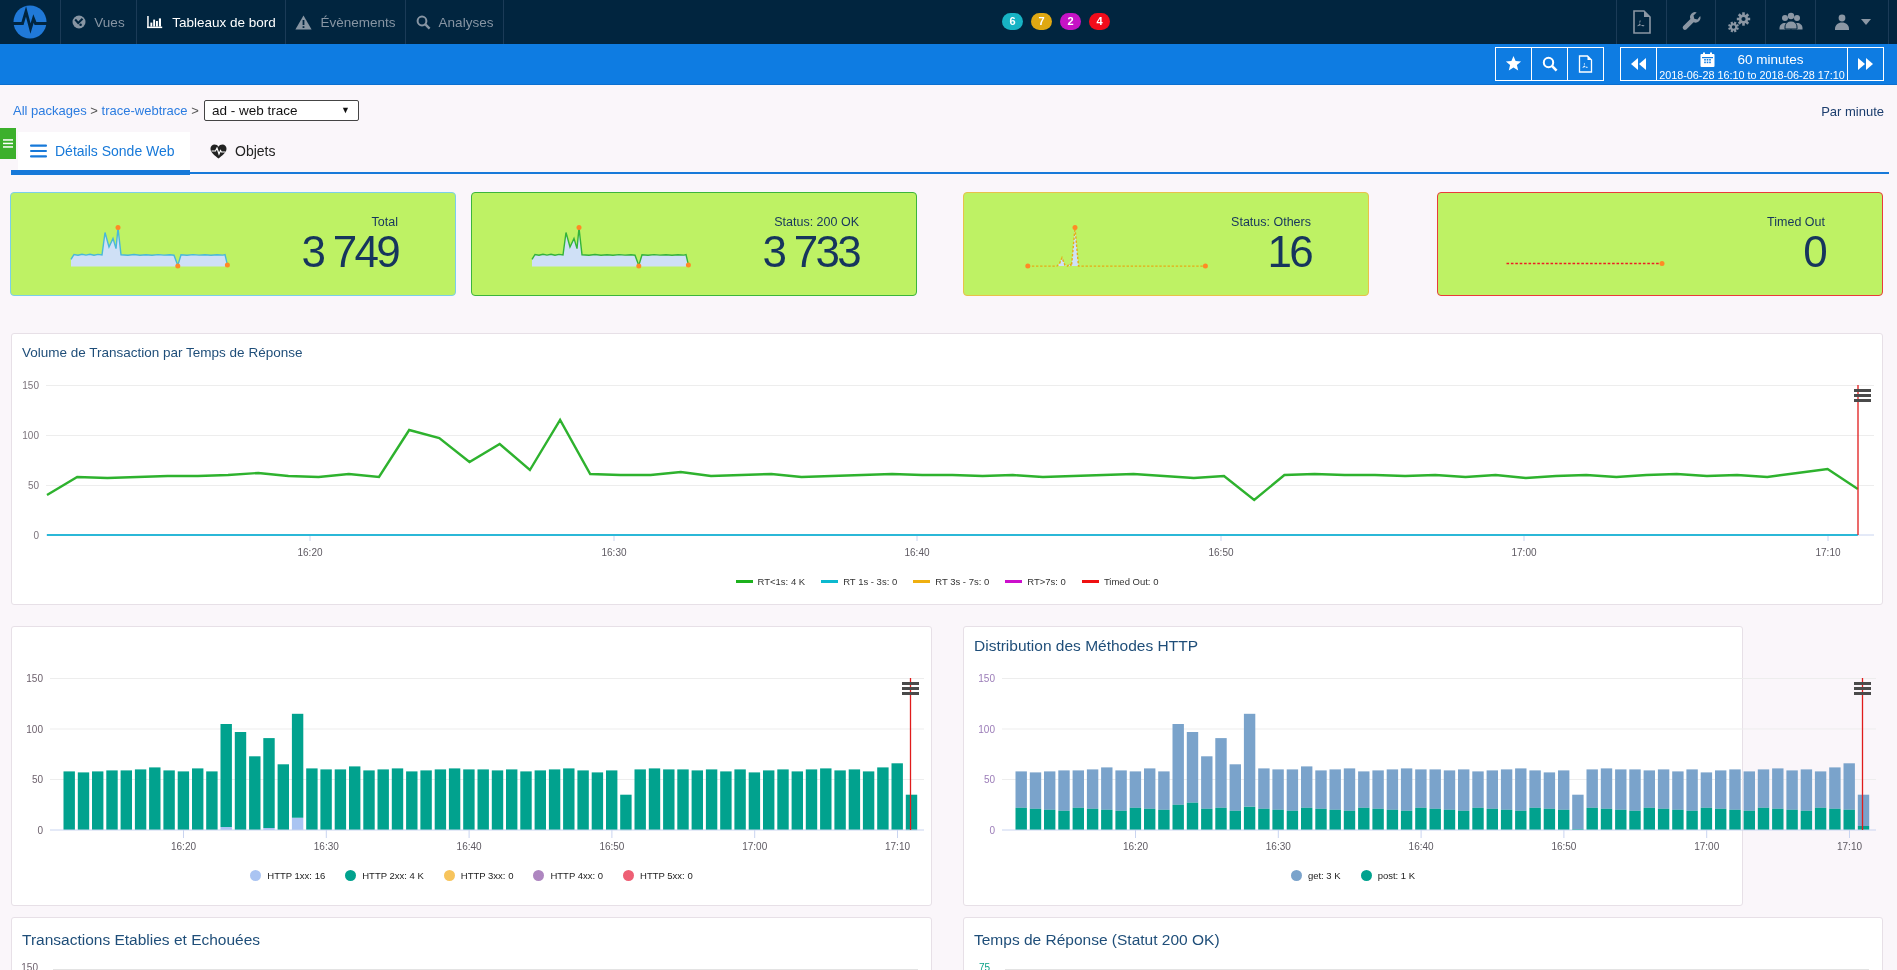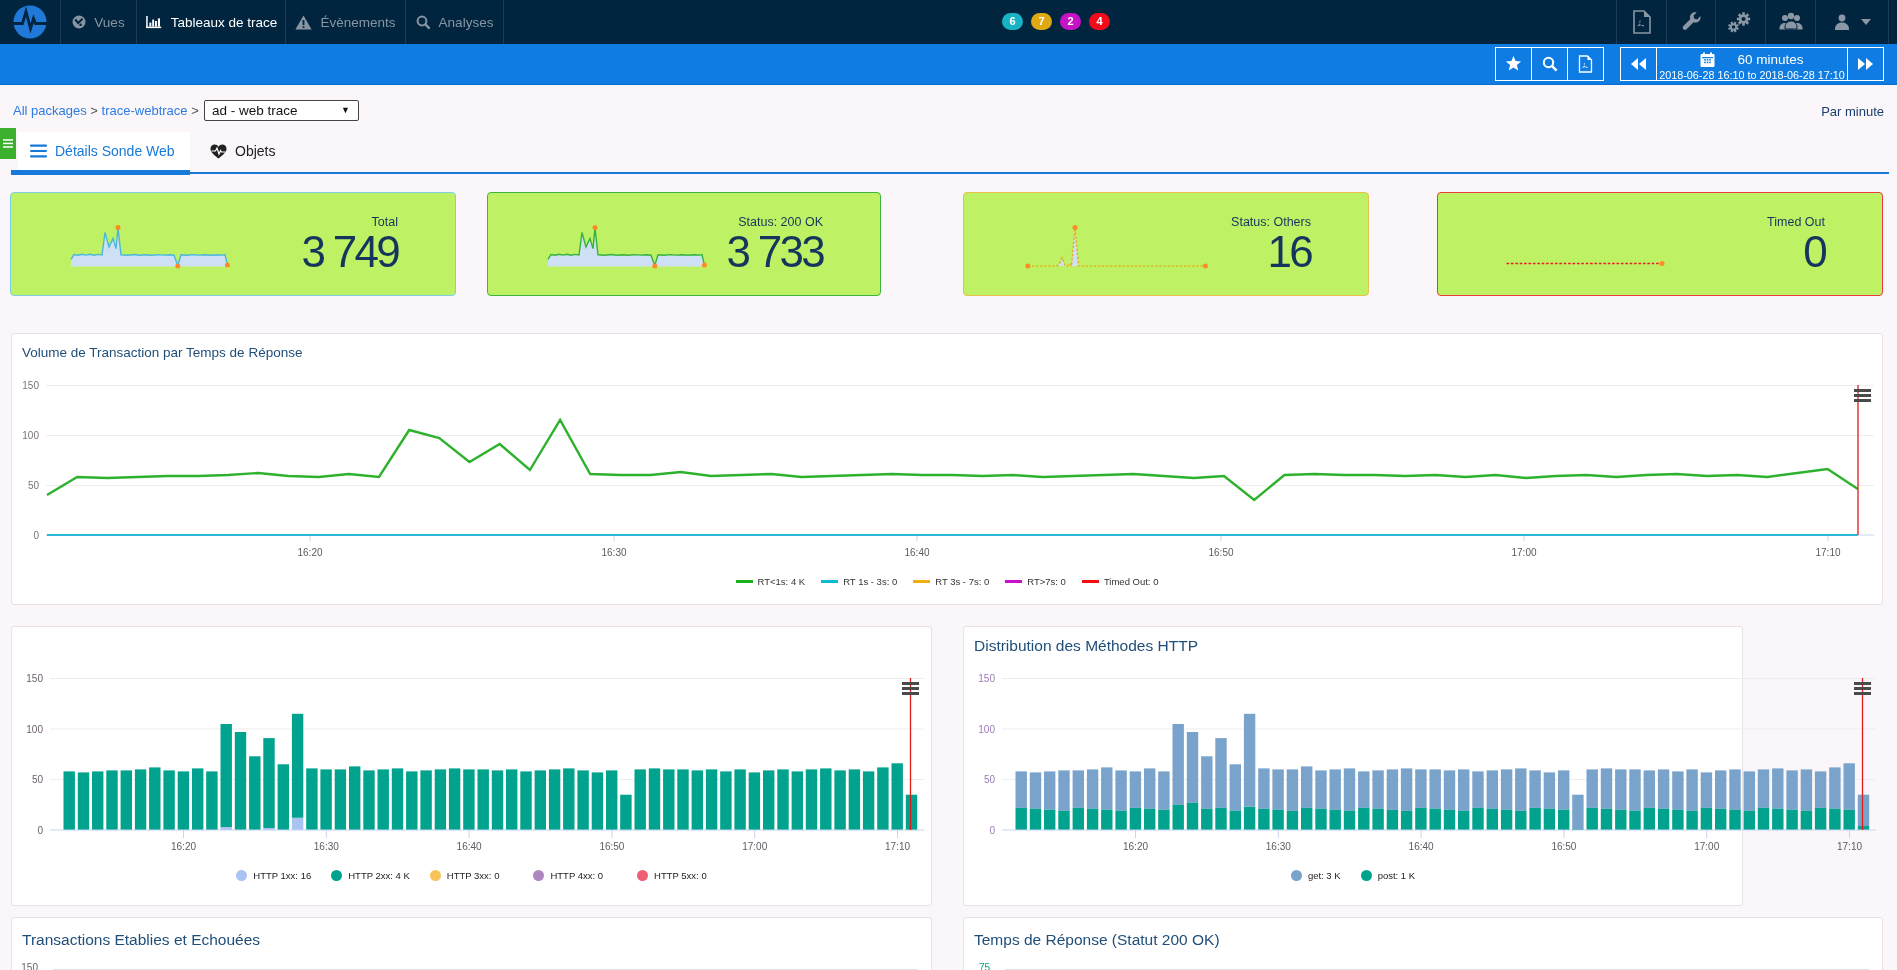--- a/index.html
+++ b/index.html
@@ -32,21 +32,21 @@
       <svg width="18" height="16" viewBox="0 0 18 16">
         <g fill="#fff">
           <rect x="1.2" y="2" width="1.5" height="12"></rect>
           <rect x="1.2" y="12.6" width="15" height="1.5"></rect>
           <rect x="4.4" y="8.6" width="1.9" height="4"></rect>
           <rect x="7.2" y="5.6" width="1.9" height="7"></rect>
           <rect x="10" y="7" width="1.9" height="5.6"></rect>
           <rect x="12.9" y="4.4" width="2.1" height="8.2"></rect>
         </g>
       </svg>
-      <span>Tableaux de trace</span>
+      <span>Tableaux de bord</span>
     </div>
   <div class="navitem" style="width:120px">
       <svg width="17" height="15" viewBox="0 0 17 15">
         <path fill="#8795a3" d="M8.5 0.5L16.6 14.5H0.4z"></path>
         <rect x="7.6" y="5" width="1.8" height="5" fill="#01253f"></rect>
         <rect x="7.6" y="11.2" width="1.8" height="1.8" fill="#01253f"></rect>
       </svg>
       <span>Évènements</span>
     </div>
   <div class="navitem" style="width:98px">
@@ -238,21 +238,21 @@
     <svg width="172" height="58" style="position:absolute;left:55px;top:22px">
       <polygon points="5,51.4 5.0,44.4 8.0,39.5 12.0,40.2 16.0,39.2 20.0,40.1 24.0,39.3 28.0,40.2 32.0,39.4 36.0,40.0 39.0,17.5 43.0,32.0 47.0,23.4 50.0,33.6 52.0,13.0 55.0,39.8 62.0,40.2 68.0,39.5 74.0,40.3 80.0,39.7 86.0,40.2 92.0,39.6 98.0,40.1 104.0,39.7 108.0,40.2 111.8,50.5 115.0,39.8 121.0,40.2 127.0,39.6 133.0,40.1 139.0,39.7 145.0,40.2 151.0,39.7 157.0,40.1 159.0,39.6 161.4,49.9 161.4,51.4" fill="#cfe0f6"></polygon>
       <polyline points="5.0,44.4 8.0,39.5 12.0,40.2 16.0,39.2 20.0,40.1 24.0,39.3 28.0,40.2 32.0,39.4 36.0,40.0 39.0,17.5 43.0,32.0 47.0,23.4 50.0,33.6 52.0,13.0 55.0,39.8 62.0,40.2 68.0,39.5 74.0,40.3 80.0,39.7 86.0,40.2 92.0,39.6 98.0,40.1 104.0,39.7 108.0,40.2 111.8,50.5 115.0,39.8 121.0,40.2 127.0,39.6 133.0,40.1 139.0,39.7 145.0,40.2 151.0,39.7 157.0,40.1 159.0,39.6 161.4,49.9" fill="none" stroke="#49b8d8" stroke-width="1.4"></polyline>
       <circle cx="52" cy="12.6" r="2.5" fill="#ff8a25"></circle>
       <circle cx="111.8" cy="50.9" r="2.5" fill="#ff8a25"></circle>
       <circle cx="161.4" cy="49.9" r="2.5" fill="#ff8a25"></circle>
     </svg>
     <div class="cardlabel">Total</div>
     <div class="cardnum">3 749</div>
   </div>
-<div class="card" style="left:487px;width:394px;border:1px solid #3cb53c">
+<div class="card" style="left:471px;width:446px;border:1px solid #3cb53c">
     <svg width="172" height="58" style="position:absolute;left:55px;top:22px">
       <polygon points="5,51.4 5.0,44.4 8.0,39.5 12.0,40.2 16.0,39.2 20.0,40.1 24.0,39.3 28.0,40.2 32.0,39.4 36.0,40.0 39.0,17.5 43.0,32.0 47.0,23.4 50.0,33.6 52.0,13.0 55.0,39.8 62.0,40.2 68.0,39.5 74.0,40.3 80.0,39.7 86.0,40.2 92.0,39.6 98.0,40.1 104.0,39.7 108.0,40.2 111.8,50.5 115.0,39.8 121.0,40.2 127.0,39.6 133.0,40.1 139.0,39.7 145.0,40.2 151.0,39.7 157.0,40.1 159.0,39.6 161.4,49.9 161.4,51.4" fill="#cfe0f6"></polygon>
       <polyline points="5.0,44.4 8.0,39.5 12.0,40.2 16.0,39.2 20.0,40.1 24.0,39.3 28.0,40.2 32.0,39.4 36.0,40.0 39.0,17.5 43.0,32.0 47.0,23.4 50.0,33.6 52.0,13.0 55.0,39.8 62.0,40.2 68.0,39.5 74.0,40.3 80.0,39.7 86.0,40.2 92.0,39.6 98.0,40.1 104.0,39.7 108.0,40.2 111.8,50.5 115.0,39.8 121.0,40.2 127.0,39.6 133.0,40.1 139.0,39.7 145.0,40.2 151.0,39.7 157.0,40.1 159.0,39.6 161.4,49.9" fill="none" stroke="#33b33a" stroke-width="1.4"></polyline>
       <circle cx="52" cy="12.6" r="2.5" fill="#ff8a25"></circle>
       <circle cx="111.8" cy="50.9" r="2.5" fill="#ff8a25"></circle>
       <circle cx="161.4" cy="49.9" r="2.5" fill="#ff8a25"></circle>
     </svg>
     <div class="cardlabel">Status: 200 OK</div>
     <div class="cardnum">3 733</div>
   </div>
@@ -422,21 +422,21 @@
     </svg>
   <div style="position:absolute;left:0;top:243px;width:100%;text-align:center;font-size:9.5px;color:#222"><span style="display:inline-flex;align-items:center;margin:0 10px">
         <span style="width:11px;height:11px;border-radius:50%;background:#aac4f2;margin-right:6px"></span>
         <span>HTTP 1xx: 16</span>
       </span><span style="display:inline-flex;align-items:center;margin:0 10px">
         <span style="width:11px;height:11px;border-radius:50%;background:#01a28e;margin-right:6px"></span>
         <span>HTTP 2xx: 4 K</span>
       </span><span style="display:inline-flex;align-items:center;margin:0 10px">
         <span style="width:11px;height:11px;border-radius:50%;background:#f7c45c;margin-right:6px"></span>
         <span>HTTP 3xx: 0</span>
-      </span><span style="display:inline-flex;align-items:flex-end;margin:0 24px">
+      </span><span style="display:inline-flex;align-items:flex-end;margin:0 10px">
         <span style="width:11px;height:11px;border-radius:50%;background:#ae86c0;margin-right:6px"></span>
         <span>HTTP 4xx: 0</span>
       </span><span style="display:inline-flex;align-items:center;margin:0 10px">
         <span style="width:11px;height:11px;border-radius:50%;background:#ee5f74;margin-right:6px"></span>
         <span>HTTP 5xx: 0</span>
       </span></div>
 </div>
 <div class="panel" style="left:963px;top:626px;width:780px;height:280px">
   <div class="ptitle" style="left:10px;top:10px">Distribution des Méthodes HTTP</div>
   <svg width="918" height="278" style="position:absolute;left:0;top:0">

